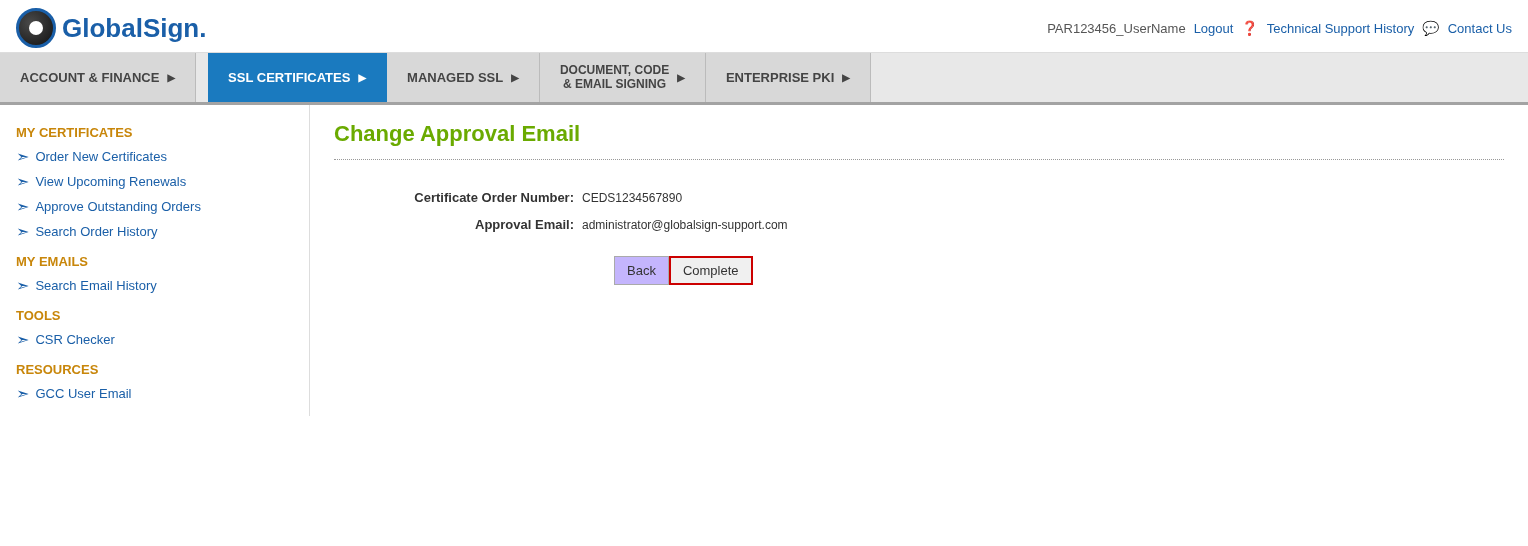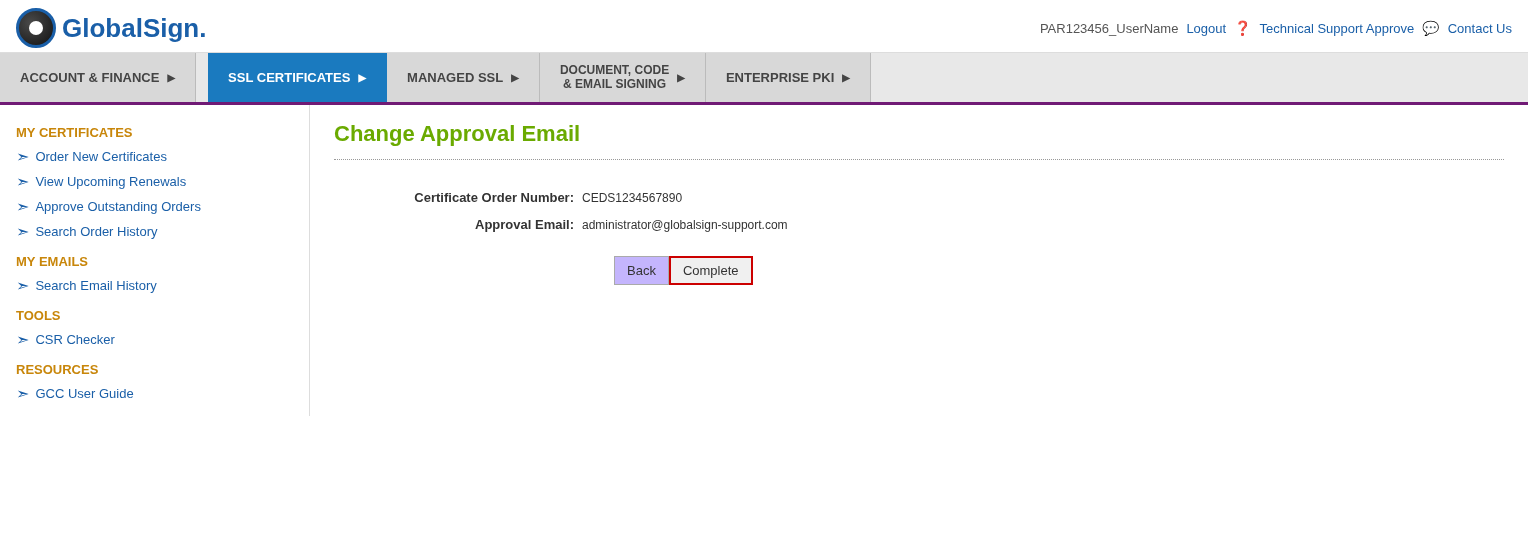--- a/index.html
+++ b/index.html
@@ -17,21 +17,21 @@
     .header-top a { color: #1a5fa8; text-decoration: none; }
     .username { color: #555; font-weight: normal; }
     .logout-link { color: #1a5fa8; text-decoration: none; }
     .support-link { color: #1a5fa8; text-decoration: none; }
     .contact-link { color: #1a5fa8; text-decoration: none; }
     .header-phone { color: #555; font-size: 12px; margin-top: 2px; }
     .help-icon { color: #1a5fa8; font-size: 14px; }
     .chat-icon { color: #f0a000; font-size: 14px; }
 
     
-    .nav-tabs { display: flex; background: #e8e8e8; border-bottom: 3px solid #701a75; }
+    .nav-tabs { display: flex; background: #e8e8e8; border-bottom: 3px solid #a3a3a3; }
     .nav-tab { display: flex; align-items: center; justify-content: center; padding: 10px 20px; font-size: 13px; font-weight: bold; color: #444; background: #d8d8d8; border-right: 1px solid #bbb; cursor: pointer; text-transform: uppercase; gap: 8px; white-space: nowrap; min-height: 44px; }
     .nav-tab.active { background: #1a7abf; color: #fff; border-right: 1px solid #1a7abf; margin-left: 12px; }
     .nav-tab .tab-arrow { font-size: 10px; }
     .nav-tab-doc { text-align: center; line-height: 1.2; font-size: 12px; }
 
     
     .main { display: flex; }
 
     
     .sidebar { width: 310px; min-width: 310px; padding: 10px 0; border-right: 1px solid #ddd; background: #fff; }
@@ -62,21 +62,21 @@
     <div class="logo-circle">
       <div class="logo-inner"></div>
     </div>
     <span class="logo-text"><span>GlobalSign</span><span class="logo-dot">.</span></span>
   </div>
   <div class="header-right">
     <div class="header-top">
       <span class="username">PAR123456_UserName</span>
       <a href="#" class="logout-link">Logout</a>
       <span class="help-icon">❓</span>
-      <a href="#" class="support-link">Technical Support Approve</a>
+      <a href="#" class="support-link">Technical Support History</a>
       <span class="chat-icon">💬</span>
       <a href="#" class="contact-link">Contact Us</a>
     </div>
   </div>
 </div>
 
 <div class="nav-tabs">
   <div class="nav-tab">
     <span>ACCOUNT &amp; FINANCE</span>
     <span class="tab-arrow">▶</span>
@@ -132,21 +132,21 @@
 
     <div class="sidebar-section-title">TOOLS</div>
     <div class="sidebar-item">
       <span class="sidebar-bullet">➣</span>
       <a href="#">CSR Checker</a>
     </div>
 
     <div class="sidebar-section-title">RESOURCES</div>
     <div class="sidebar-item">
       <span class="sidebar-bullet">➣</span>
-      <a href="#">GCC User Guide</a>
+      <a href="#">GCC User Email</a>
     </div>
   </div>
 
   <div class="content">
     <div class="page-title">Change Approval Email</div>
     <hr class="divider">
     <div class="form-section">
       <div class="form-row">
         <span class="form-label">Certificate Order Number:</span>
         <span class="form-value">CEDS1234567890</span>

